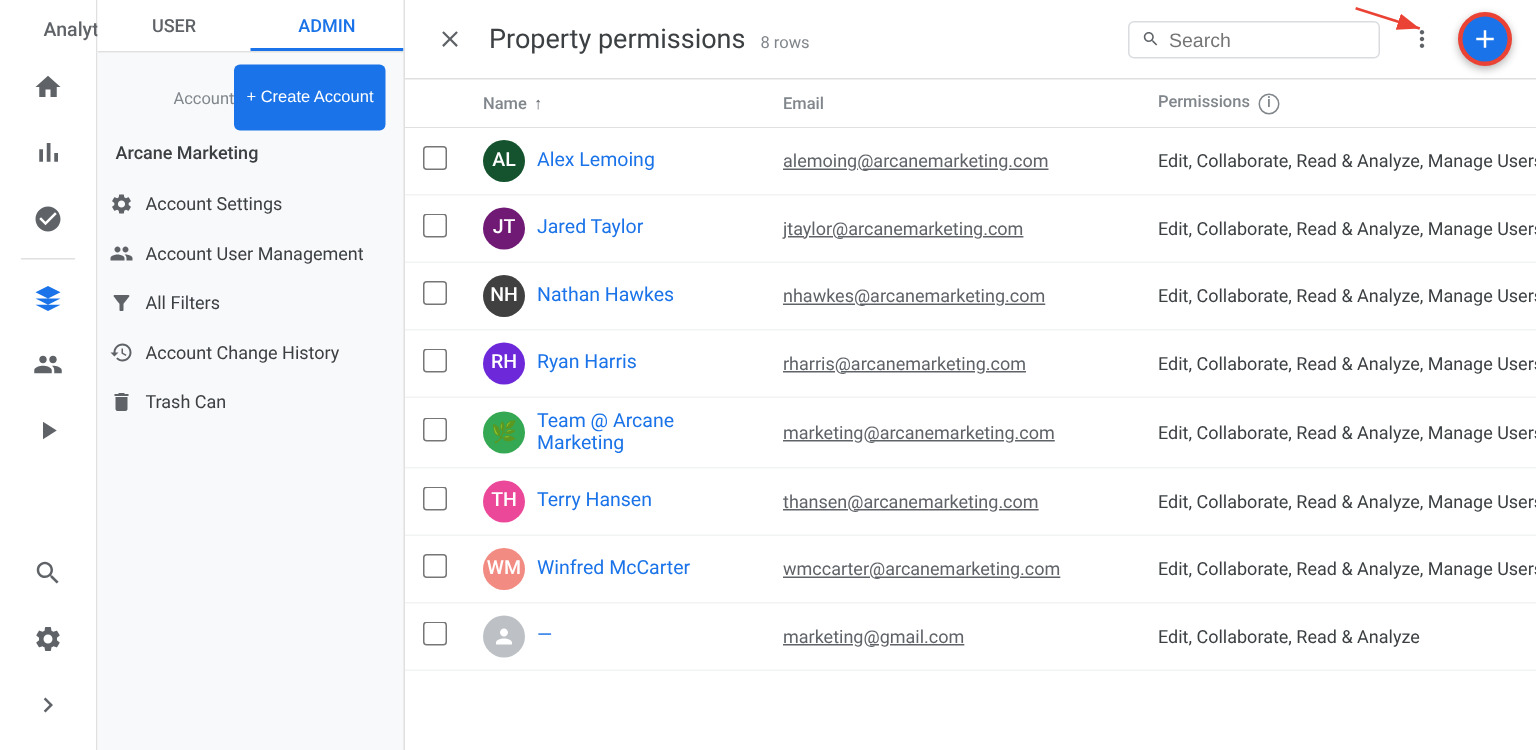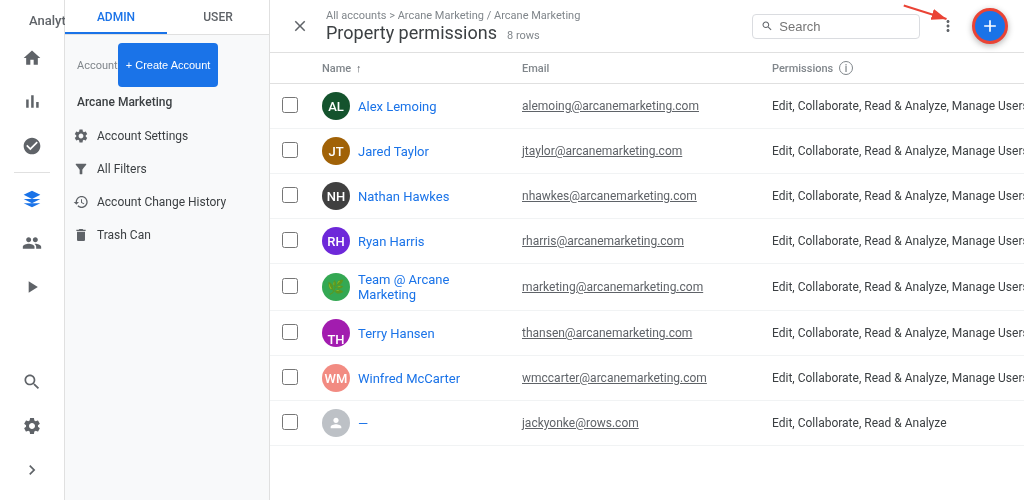--- a/index.html
+++ b/index.html
@@ -92,21 +92,21 @@
       border-bottom: 2px solid #1a73e8;
     }
     .account-section {
       padding: 8px 12px 4px;
     }
     .account-label {
       font-size: 11px;
       color: #80868b;
       display: flex;
       align-items: center;
-      justify-content: flex-start;
+      justify-content: flex-end;
       margin-bottom: 4px;
     }
     .create-account-btn {
       background: #1a73e8;
       color: #fff;
       border: none;
       border-radius: 4px;
       padding: 16px 8px;
       font-size: 11px;
       cursor: pointer;
@@ -390,40 +390,46 @@
     <div class="nav-icon-btn">
       <svg viewBox="0 0 24 24" fill="currentColor">
           <path d="M10 6L8.59 7.41 13.17 12l-4.58 4.59L10 18l6-6z"></path>
         </svg>
     </div>
   </div>
 </div>
 
 <div class="account-panel">
   <div class="admin-user-tabs">
+    <div class="au-tab">USER</div>
     <div class="au-tab active">ADMIN</div>
-    <div class="au-tab">USER</div>
   </div>
   <div class="account-section">
     <div class="account-label">
       <span>Account</span>
       <button class="create-account-btn">+ Create Account</button>
     </div>
     <div class="account-name">Arcane Marketing</div>
   </div>
 
   <div id="menu-items-container">
   <div class="menu-item">
       <svg viewBox="0 0 24 24" fill="#5f6368" width="16" height="16">
           <path d="M19.14 12.94c.04-.3.06-.61.06-.94 0-.32-.02-.64-.07-.94l2.03-1.58c.18-.14.23-.41.12-.61l-1.92-3.32c-.12-.22-.37-.29-.59-.22l-2.39.96c-.5-.38-1.03-.7-1.62-.94l-.36-2.54c-.04-.24-.24-.41-.48-.41h-3.84c-.24 0-.43.17-.47.41l-.36 2.54c-.59.24-1.13.57-1.62.94l-2.39-.96c-.22-.08-.47 0-.59.22L2.74 8.87c-.12.21-.08.47.12.61l2.03 1.58c-.05.3-.09.63-.09.94s.02.64.07.94l-2.03 1.58c-.18.14-.23.41-.12.61l1.92 3.32c.12.22.37.29.59.22l2.39-.96c.5.38 1.03.7 1.62.94l.36 2.54c.05.24.24.41.48.41h3.84c.24 0 .44-.17.47-.41l.36-2.54c.59-.24 1.13-.56 1.62-.94l2.39.96c.22.08.47 0 .59-.22l1.92-3.32c.12-.22.07-.47-.12-.61l-2.01-1.58zM12 15.6c-1.98 0-3.6-1.62-3.6-3.6s1.62-3.6 3.6-3.6 3.6 1.62 3.6 3.6-1.62 3.6-3.6 3.6z"></path>
         </svg>
       <span>Account Settings</span>
     </div>
       <div class="menu-item">
       <svg viewBox="0 0 24 24" fill="#5f6368" width="16" height="16">
+          <path d="M16 11c1.66 0 2.99-1.34 2.99-3S17.66 5 16 5c-1.66 0-3 1.34-3 3s1.34 3 3 3zm-8 0c1.66 0 2.99-1.34 2.99-3S9.66 5 8 5C6.34 5 5 6.34 5 8s1.34 3 3 3zm0 2c-2.33 0-7 1.17-7 3.5V19h14v-2.5c0-2.33-4.67-3.5-7-3.5zm8 0c-.29 0-.62.02-.97.05 1.16.84 1.97 1.97 1.97 3.45V19h6v-2.5c0-2.33-4.67-3.5-7-3.5z"></path>
+        </svg>
+      <span>Account User Management</span>
+    </div>
+      <div class="menu-item">
+      <svg viewBox="0 0 24 24" fill="#5f6368" width="16" height="16">
           <path d="M4.25 5.61C6.27 8.2 10 13 10 13v6c0 .55.45 1 1 1h2c.55 0 1-.45 1-1v-6s3.72-4.8 5.74-7.39c.51-.66.04-1.61-.79-1.61H5.04c-.83 0-1.3.95-.79 1.61z"></path>
         </svg>
       <span>All Filters</span>
     </div>
       <div class="menu-item">
       <svg viewBox="0 0 24 24" fill="#5f6368" width="16" height="16">
           <path d="M13 3c-4.97 0-9 4.03-9 9H1l3.89 3.89.07.14L9 12H6c0-3.87 3.13-7 7-7s7 3.13 7 7-3.13 7-7 7c-1.93 0-3.68-.79-4.94-2.06l-1.42 1.42C8.27 19.99 10.51 21 13 21c4.97 0 9-4.03 9-9s-4.03-9-9-9zm-1 5v5l4.28 2.54.72-1.21-3.5-2.08V8H12z"></path>
         </svg>
       <span>Account Change History</span>
     </div>
@@ -438,27 +444,20 @@
 
 <div class="main-content">
 
   <div class="main-header">
     <div class="close-btn">
       <svg width="18" height="18" viewBox="0 0 24 24" fill="#5f6368">
           <path d="M19 6.41L17.59 5 12 10.59 6.41 5 5 6.41 10.59 12 5 17.59 6.41 19 12 13.41 17.59 19 19 17.59 13.41 12z"></path>
         </svg>
     </div>
     <div>
-      <div class="header-breadcrumb">
-        <span>All accounts</span>
-        <span> &gt; </span>
-        <span>Arcane Marketing</span>
-        <span> / </span>
-        <span>Arcane Marketing</span>
-      </div>
       <div style="display:flex; align-items:baseline; gap:6px;">
         <span class="header-title">Property permissions</span>
         <span class="row-count">8 rows</span>
       </div>
     </div>
     <div class="header-spacer"></div>
     <div class="search-box">
       <svg width="14" height="14" viewBox="0 0 24 24" fill="#5f6368">
           <path d="M15.5 14h-.79l-.28-.27C15.41 12.59 16 11.11 16 9.5 16 5.91 13.09 3 9.5 3S3 5.91 3 9.5 5.91 16 9.5 16c1.61 0 3.09-.59 4.23-1.57l.27.28v.79l5 4.99L20.49 19l-4.99-5zm-6 0C7.01 14 5 11.99 5 9.5S7.01 5 9.5 5 14 7.01 14 9.5 11.99 14 9.5 14z"></path>
         </svg>
@@ -519,21 +518,21 @@
       <td class="email-cell">alemoing@arcanemarketing.com</td>
       <td class="perm-cell">Edit, Collaborate, Read &amp; Analyze, Manage Users</td>
 
     </tr>
           <tr>
       <td class="checkbox-cell">
         <input type="checkbox" style="">
       </td>
       <td>
         <div class="user-cell">
-          <div class="avatar" style="background:#a16207;">
+          <div class="avatar" style="background:#701a75;">
                   <span>JT</span>
                 </div>
           <span class="user-name">Jared Taylor</span>
         </div>
       </td>
       <td class="email-cell">jtaylor@arcanemarketing.com</td>
       <td class="perm-cell">Edit, Collaborate, Read &amp; Analyze, Manage Users</td>
 
     </tr>
           <tr>
@@ -583,21 +582,21 @@
       <td class="email-cell">marketing@arcanemarketing.com</td>
       <td class="perm-cell">Edit, Collaborate, Read &amp; Analyze, Manage Users</td>
 
     </tr>
           <tr>
       <td class="checkbox-cell">
         <input type="checkbox" style="">
       </td>
       <td>
         <div class="user-cell">
-          <div class="avatar" style="background:#a21caf;align-items:flex-end;">
+          <div class="avatar" style="background:#ec4899;">
                   <span>TH</span>
                 </div>
           <span class="user-name">Terry Hansen</span>
         </div>
       </td>
       <td class="email-cell">thansen@arcanemarketing.com</td>
       <td class="perm-cell">Edit, Collaborate, Read &amp; Analyze, Manage Users</td>
 
     </tr>
           <tr>
@@ -623,20 +622,20 @@
       <td>
         <div class="user-cell">
           <div class="avatar" style="background:#bdc1c6;">
                   <svg viewBox="0 0 24 24" width="16" height="16" fill="#fff">
                     <path d="M12 12c2.21 0 4-1.79 4-4s-1.79-4-4-4-4 1.79-4 4 1.79 4 4 4zm0 2c-2.67 0-8 1.34-8 4v2h16v-2c0-2.66-5.33-4-8-4z"></path>
                   </svg>
                 </div>
           <span class="user-name">—</span>
         </div>
       </td>
-      <td class="email-cell">jackyonke@rows.com</td>
+      <td class="email-cell">marketing@gmail.com</td>
       <td class="perm-cell">Edit, Collaborate, Read &amp; Analyze</td>
 
     </tr>
         </tbody>
     </table>
   </div>
 </div>
 
 </body></html>

